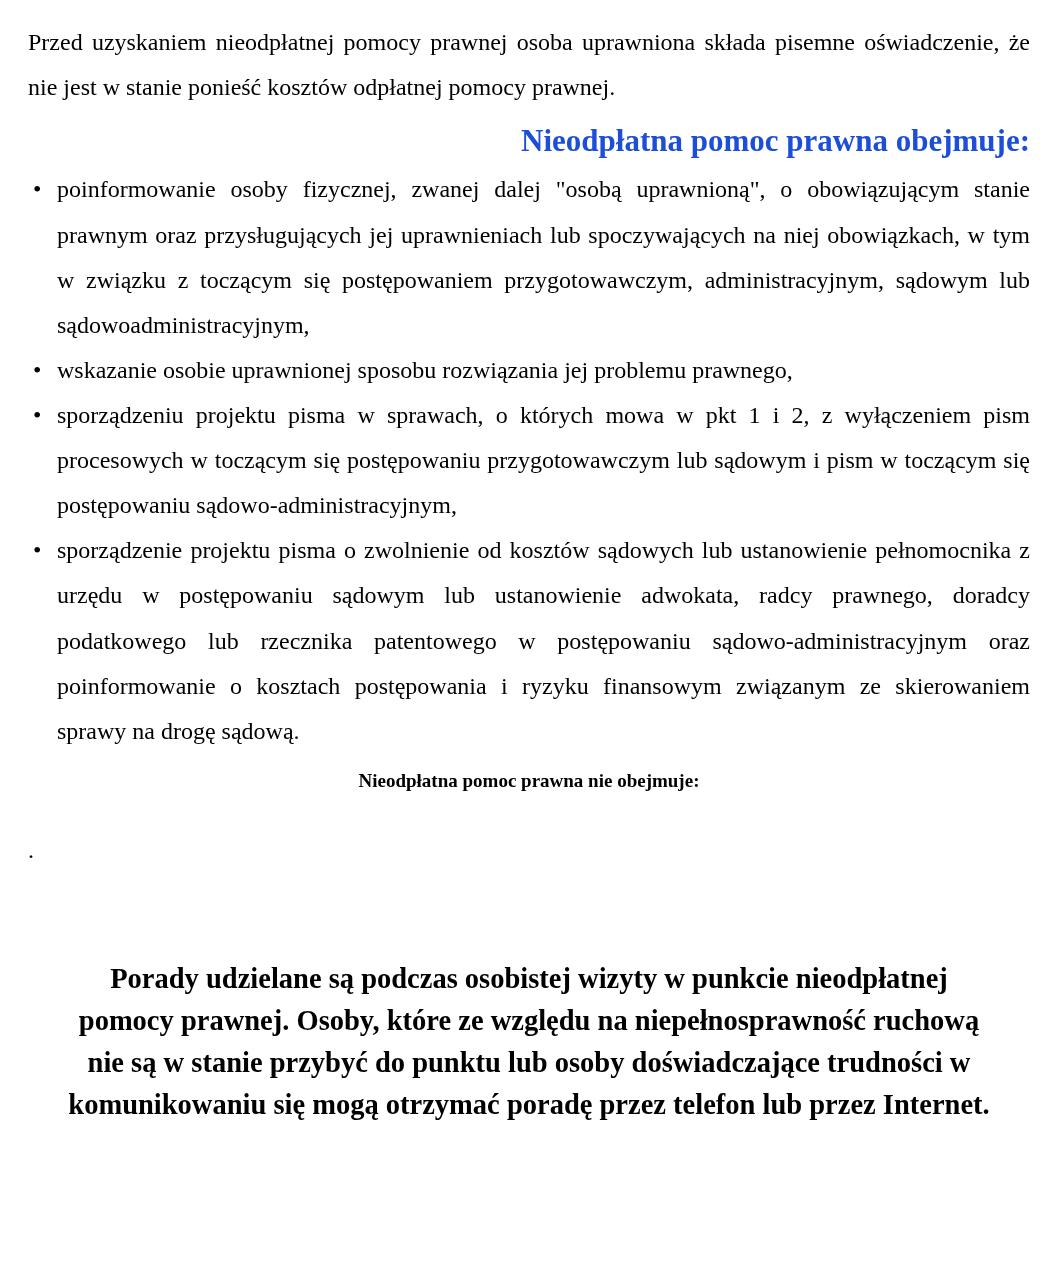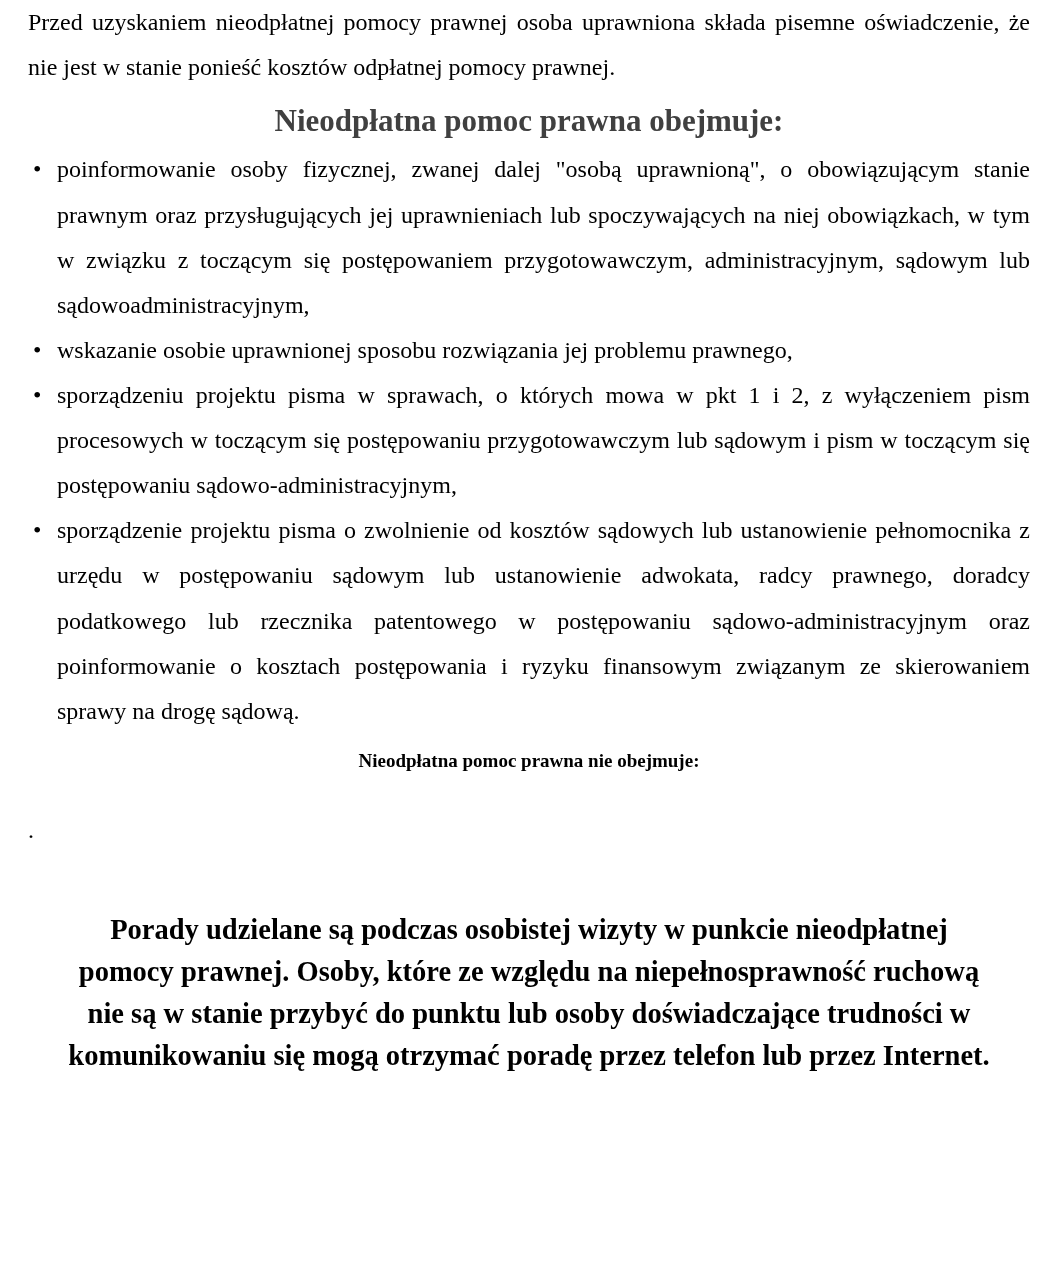--- a/index.html
+++ b/index.html
@@ -11,33 +11,33 @@
     width: 1060px;
     min-height: 1281px;
     font-family: "Liberation Serif", "DejaVu Serif", serif;
     color: #000000;
     -webkit-font-smoothing: antialiased;
   }
   .page {
     box-sizing: border-box;
     width: 1060px;
     min-height: 1281px;
-    padding: 0 30px 20px 28px;
+    padding: 20px 30px 20px 28px;
   }
   .body-par {
     font-size: 24px;
     line-height: 1.88;
     text-align: justify;
     margin: 0;
   }
   .red-heading {
-    color: #404040;
+    color: #1d4ed8;
     font-size: 31px;
     font-weight: bold;
-    text-align: center;
+    text-align: right;
     margin: 12px 0 6px 0;
     line-height: 1.2;
   }
   ul.bullets {
     list-style: none;
     margin: 8px 0 0 0;
     padding: 0;
   }
   ul.bullets li {
     position: relative;
@@ -71,21 +71,21 @@
     font-size: 24px;
     line-height: 1.2;
     margin: 40px 0 0 0;
     text-align: left;
   }
   .closing {
     font-size: 28.5px;
     font-weight: bold;
     text-align: center;
     line-height: 1.47;
-    margin: 64px auto 0 auto;
+    margin: 93px auto 0 auto;
     max-width: 934px;
   }
 </style>
 </head>
 <body>
 
 <div class="page">
 
   <p class="body-par">Przed uzyskaniem nieodpłatnej pomocy prawnej osoba uprawniona składa pisemne oświadczenie, że nie jest w stanie ponieść kosztów odpłatnej pomocy prawnej.</p>
 

